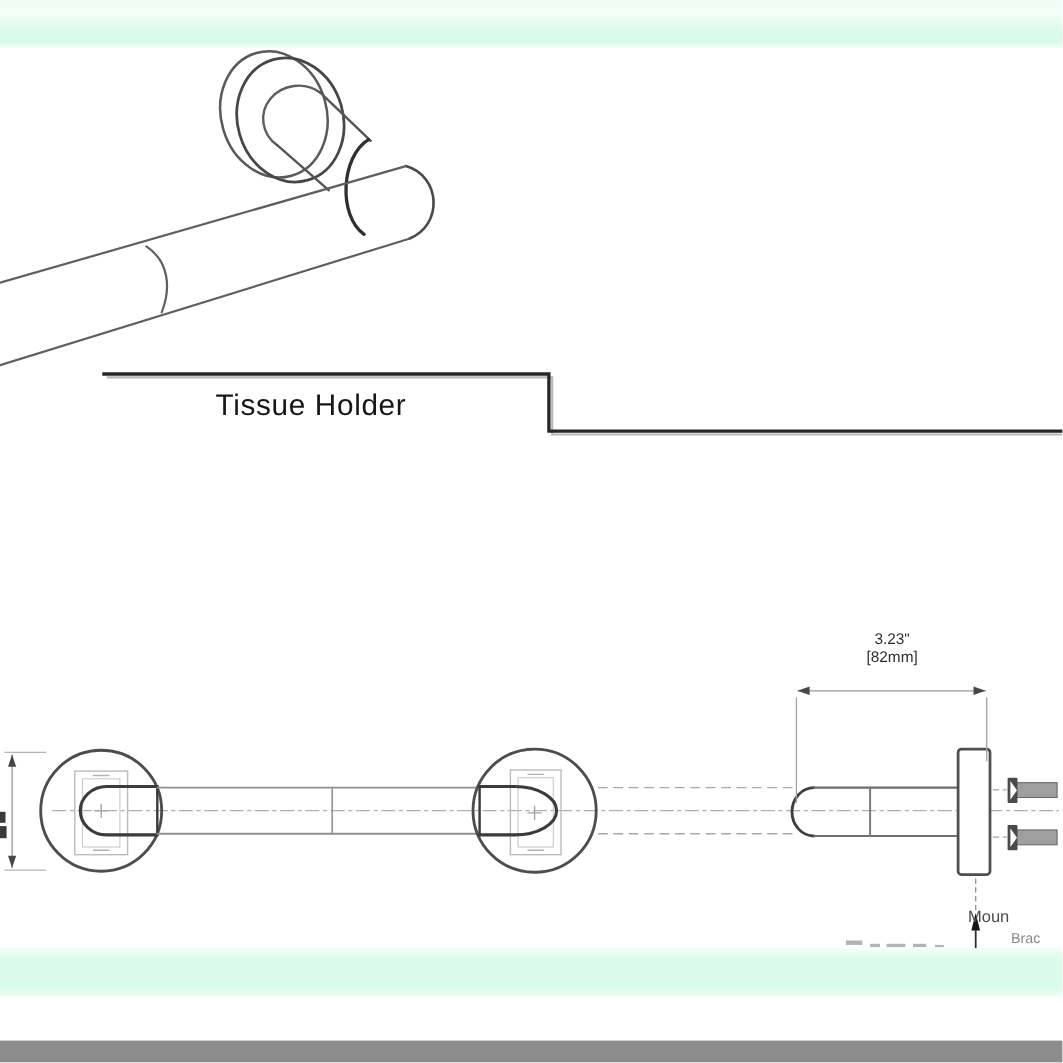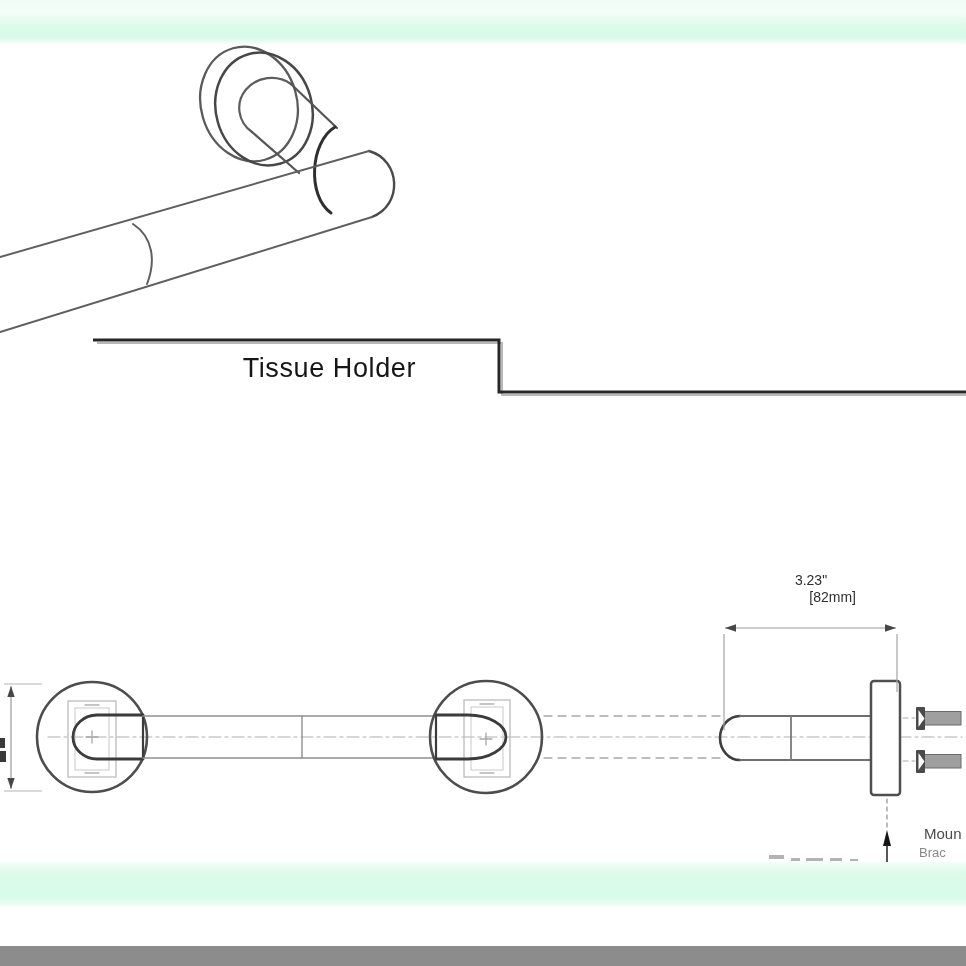--- a/index.html
+++ b/index.html
@@ -20,28 +20,28 @@
     position: absolute; left: 0; top: 862px; width: 966px; height: 44px; z-index: 3;
     background: linear-gradient(180deg, #f2fef8 0%, #dcfbea 25%, #d9fbe9 80%, #effdf6 100%);
   }
   .bar-footer {
     position: absolute; left: 0; top: 946px; width: 966px; height: 20px; z-index: 3;
     background: #8c8c8c;
   }
 
   svg.drawing { position: absolute; left: 0; top: 0; z-index: 1; }
 
-  .txt { position: absolute; z-index: 2; color: #1d1d1d; white-space: nowrap; text-align: right; }
+  .txt { position: absolute; z-index: 2; color: #1d1d1d; white-space: nowrap; }
   .title {
     left: 196px; top: 353px; width: 220px;
     font-size: 27px; letter-spacing: 0.6px; color: #161616;
   }
   .dim-in  { left: 770px; top: 572px; width: 82px; text-align: center; font-size: 14px; color: #2e2e2e; }
-  .dim-mm  { left: 766px; top: 589px; width: 90px; text-align: right; font-size: 14px; color: #2e2e2e; }
-  .mount-1 { left: 880px; top: 825px; font-size: 15px; color: #4a4a4a; margin-left: 44px; }
+  .dim-mm  { left: 766px; top: 589px; width: 90px; text-align: center; font-size: 14px; color: #2e2e2e; }
+  .mount-1 { left: 880px; top: 825px; font-size: 15px; color: #4a4a4a; }
   .mount-2 { left: 919px; top: 845px; font-size: 13px; color: #737373; z-index: 2; opacity: .85; }
 </style>
 </head>
 <body>
 
 <div class="stage">
 
   <div class="band-top"></div>
   <div class="band-bottom"></div>
   <div class="bar-footer"></div>

